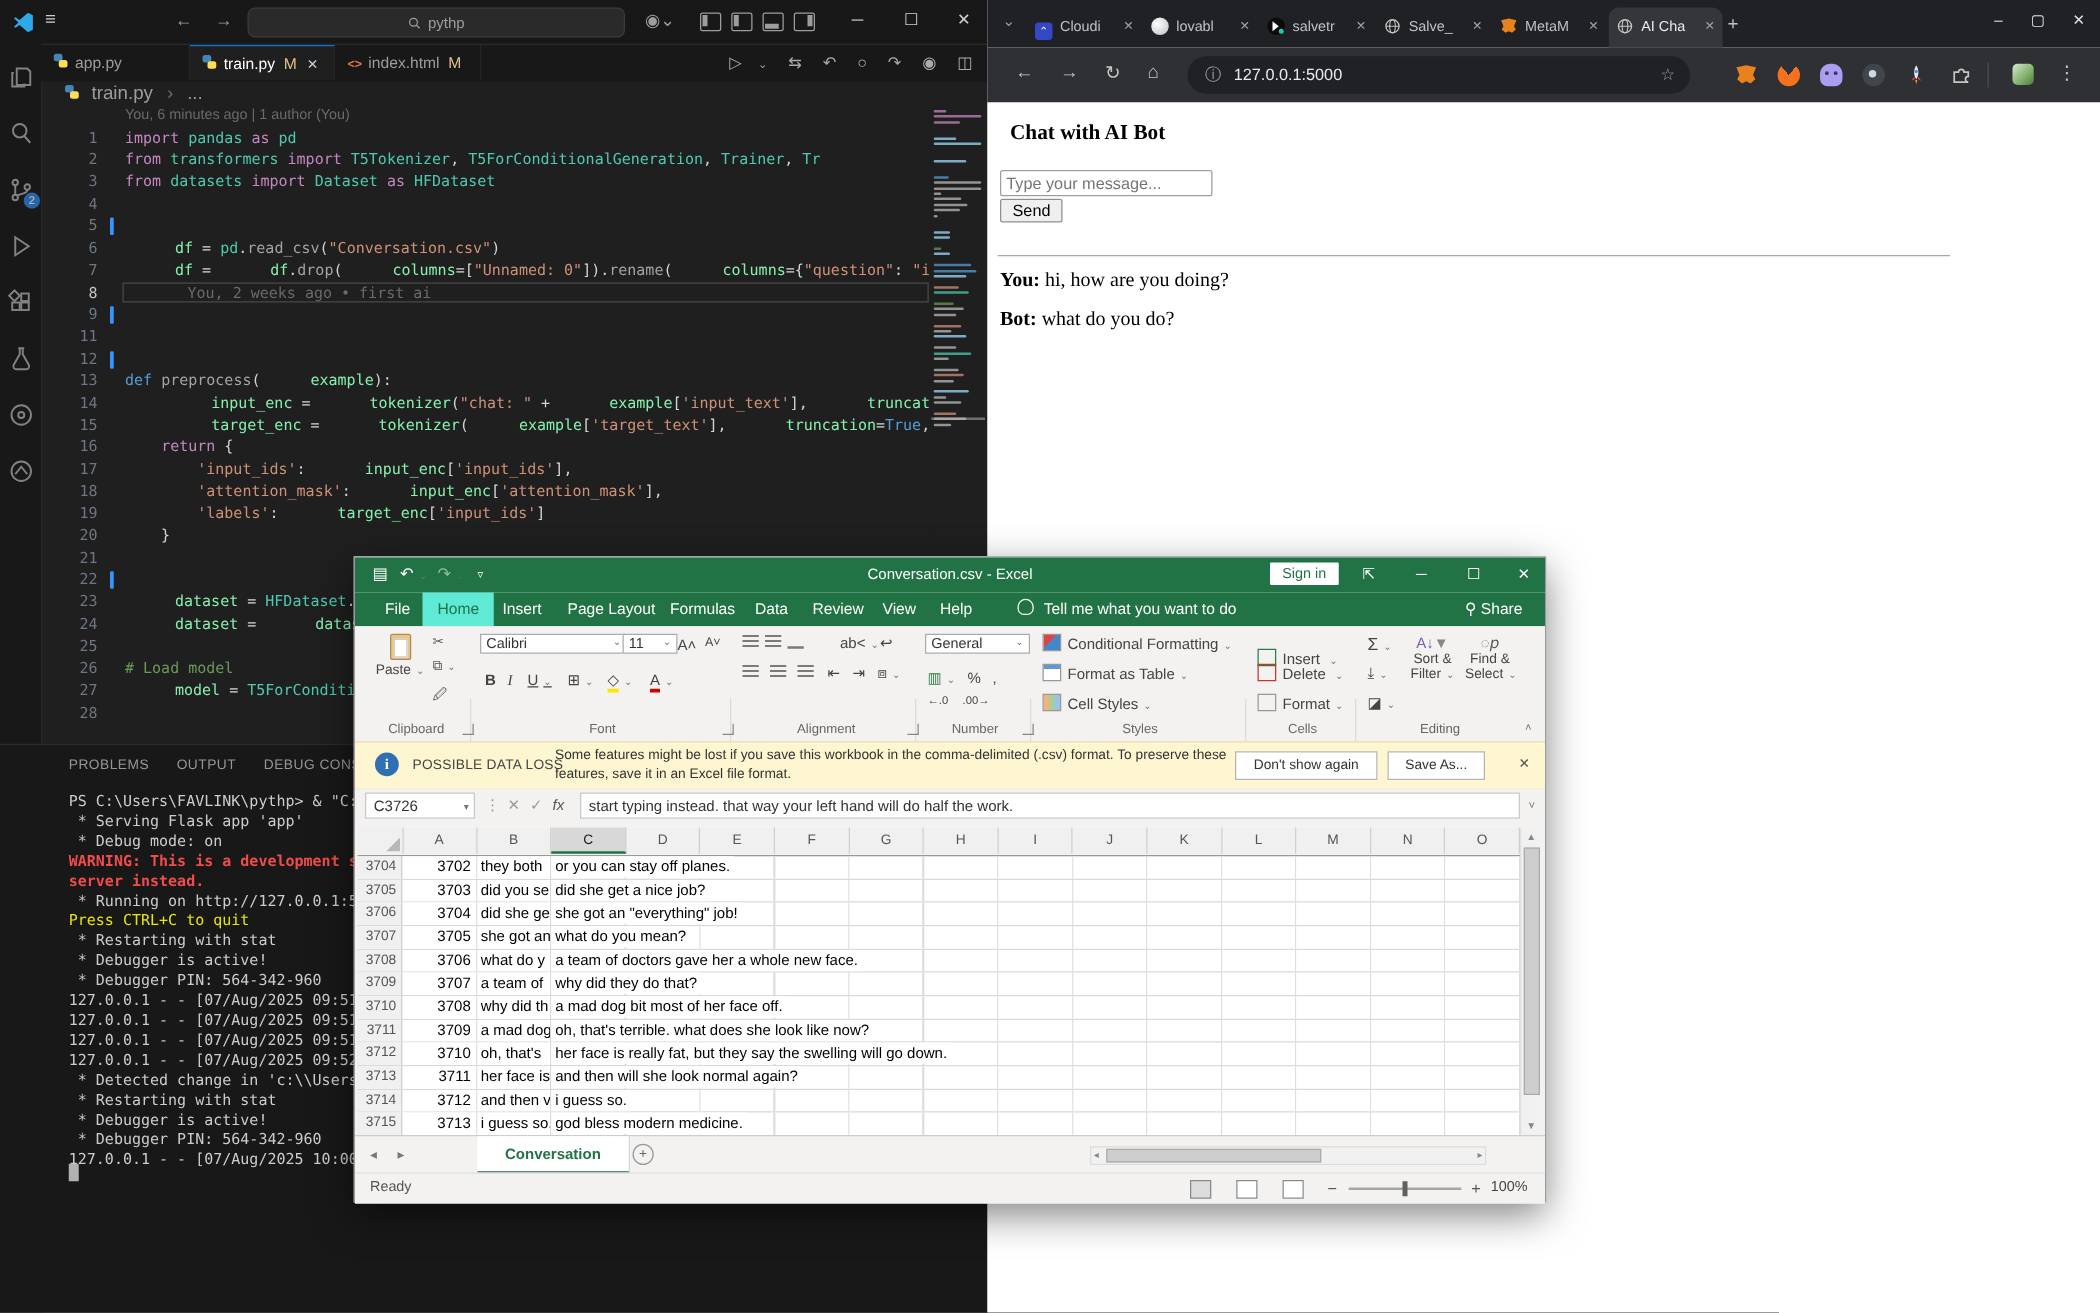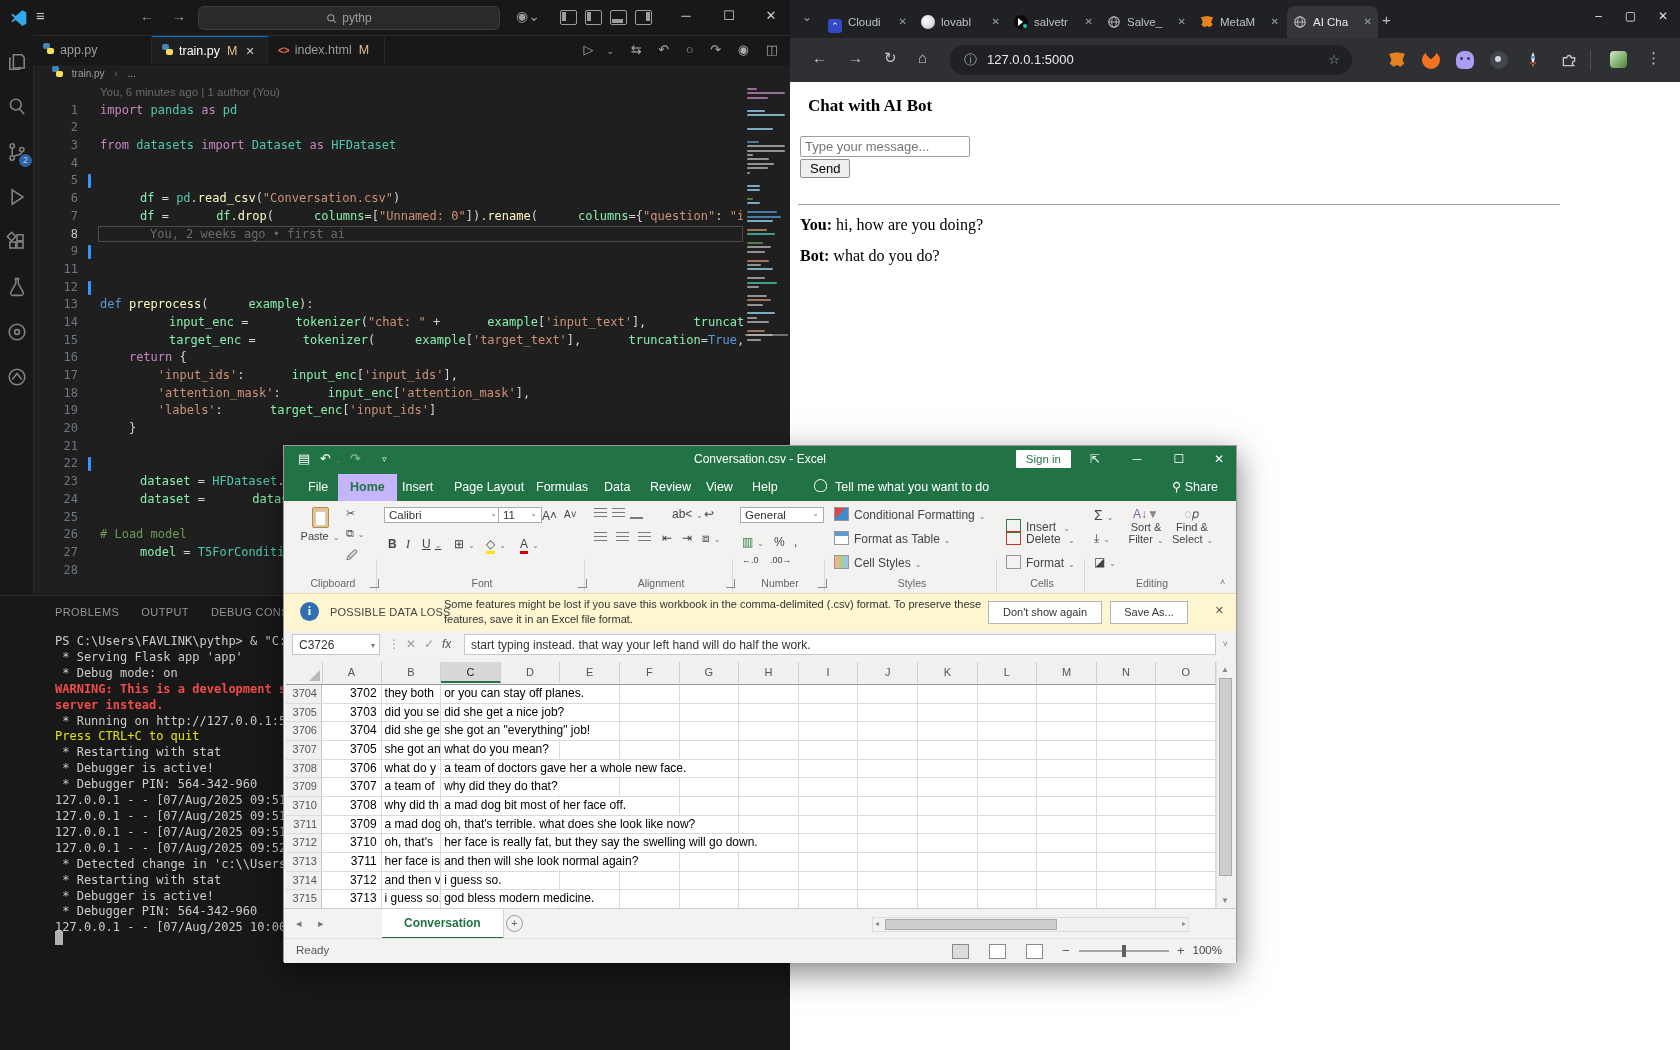--- a/index.html
+++ b/index.html
@@ -24,36 +24,36 @@
   .vs-tab.active{background:#1f1f1f;color:#ffffff;border-top:1.5px solid #0078d4;}
   .gitm{color:#e2c08d;margin-left:7px;}
   .tabx{color:#cccccc;margin-left:8px;font-size:11px;}
   .pyic{display:inline-block;width:11px;height:11px;position:relative;margin-right:6px;}
   .pyic i{position:absolute;width:7px;height:6px;border-radius:2px;}
   .pyic .b{left:0;top:0;background:#4584b6;}
   .pyic .y{right:0;bottom:0;background:#ffde57;}
   .htic{color:#e8744f;font-weight:bold;font-size:10px;margin-right:5px;}
   .ed-actions{position:absolute;right:12px;top:0;height:28px;color:#aaaaaa;font-size:13px;line-height:28px;}
   .ed-actions span{margin-left:13px;}
-  .vs-breadcrumb{position:absolute;left:52px;top:66px;color:#9d9d9d;font-size:10px;}
+  .vs-breadcrumb{position:absolute;left:52px;top:66px;color:#9d9d9d;font-size:15px;}
   .vs-breadcrumb .sep{margin:0 7px;color:#6e6e6e;}
   
   .vs-editor{position:absolute;left:0;top:84px;width:790px;height:511px;overflow:hidden;}
   .cl{position:relative;height:17.7px;}
   .ln{position:absolute;left:40px;width:38px;text-align:right;color:#6e7681;
       font:12px "DejaVu Sans Mono",monospace;line-height:17.7px;}
   .cl.active .ln{color:#c6c6c6;}
   .gitbar{position:absolute;left:88px;top:2px;width:3px;height:14px;background:#3794ff;border-radius:1px;}
   .ct{position:absolute;left:100px;width:643px;overflow:hidden;white-space:pre;
       font:12px "DejaVu Sans Mono",monospace;line-height:17.7px;}
   .cl.active .box{position:absolute;left:98px;width:645px;height:16.7px;border:1px solid #4a4a4a;box-sizing:border-box;}
   .inline-blame{position:absolute;left:150px;color:#6a6a6a;font:12px "DejaVu Sans Mono",monospace;line-height:17.7px;}
   .blame-top{position:relative;height:17.7px;color:#6a6a6a;font:11.5px "Liberation Sans",sans-serif;
       line-height:17.7px;padding-left:100px;}
-  .tk-kw{color:#c586c0;} .tk-def{color:#569cd6;} .tk-fn{color:#fef9c3;} .tk-cls{color:#4ec9b0;}
+  .tk-kw{color:#c586c0;} .tk-def{color:#569cd6;} .tk-fn{color:#a3a3a3;} .tk-cls{color:#4ec9b0;}
   .tk-var{color:#86efac;margin-left:40px;} .tk-str{color:#ce9178;} .tk-pun{color:#d4d4d4;} .tk-com{color:#6a9955;}
   .minimap{position:absolute;left:745px;top:2px;width:43px;height:500px;background:#1f1f1f;}
   .mmb{position:absolute;left:2px;height:2px;border-radius:1px;opacity:.75;}
   .mmview{position:absolute;left:0;width:43px;height:2px;background:#6e6e6e;top:248px;}
   
   .vs-panel{position:absolute;left:0;top:595px;width:790px;height:455px;background:#181818;border-top:1px solid #2b2b2b;}
   .panel-tabs{position:absolute;left:55px;top:10px;color:#969696;font-size:11px;letter-spacing:.4px;}
   .panel-tabs span{margin-right:22px;text-align:right;}
   .term{position:absolute;left:55px;top:38px;width:730px;}
   .tl{font:12px "DejaVu Sans Mono",monospace;line-height:15.9px;white-space:pre;color:#cccccc;}
@@ -116,21 +116,21 @@
   #excel{position:absolute;left:283px;top:445px;width:954px;height:517px;background:#f3f2f1;
      box-shadow:0 10px 30px rgba(0,0,0,.5);border:1px solid #9a9a9a;box-sizing:border-box;}
   .xl-title{position:absolute;left:0;top:0;width:100%;height:28px;background:#217346;color:#fff;}
   .qa{position:absolute;top:5px;color:#fff;font-size:13px;}
   .xl-title .ttl{position:absolute;left:0;width:100%;text-align:center;top:6px;font-size:12px;}
   .signin{position:absolute;right:165px;top:4px;background:#fff;color:#217346;font-size:11.5px;
      padding:3px 10px;border-radius:1px;}
   .xl-wc{position:absolute;top:6px;color:#fff;font-size:12px;width:22px;text-align:center;}
   .xl-tabs{position:absolute;left:0;top:28px;width:100%;height:27px;background:#217346;}
   .xl-rtab{position:absolute;top:0;height:27px;line-height:27px;color:#fff;font-size:12.5px;padding:0 12px;}
-  .xl-rtab.active{background:#c4b5fd;color:#217346;font-weight:bold;}
+  .xl-rtab.active{background:#5eead4;color:#217346;font-weight:normal;}
   .tellme{position:absolute;left:530px;top:0;color:#fff;font-size:12.5px;line-height:27px;}
   .bulb{display:inline-block;width:11px;height:11px;border:1.4px solid #fff;border-radius:50% 50% 40% 40%;
      margin-right:8px;vertical-align:-1px;}
   .xl-share{position:absolute;right:18px;top:0;color:#fff;font-size:12.5px;line-height:27px;}
   .xl-ribbon{position:absolute;left:0;top:55px;width:100%;height:74px;background:#f3f2f1;font-size:11px;color:#444;}
   .grp-sep{position:absolute;top:3px;width:1px;height:86px;background:#dcdad8;}
   .xl-labels{position:absolute;left:0;top:129px;width:100%;height:18px;font-size:10.5px;color:#666;}
   .xl-labels span{position:absolute;text-align:center;}
   .dlg{position:absolute;top:4px;width:8px;height:8px;border-right:1px solid #888;border-bottom:1px solid #888;}
   .bigbtn{position:absolute;text-align:center;color:#444;}
@@ -318,20 +318,21 @@
 
     <div class="vs-editor">
       <div class="blame-top">You, 6 minutes ago | 1 author (You)</div>
       <div id="codelines">
           <div class="cl">
             <span class="ln">1</span>
             <span class="ct"><span class="tk-kw">import </span><span class="tk-cls">pandas </span><span class="tk-kw">as </span><span class="tk-cls">pd</span></span>
           </div>
           <div class="cl">
             <span class="ln">2</span>
+            <span class="ct"><span class="tk-kw">from </span><span class="tk-cls">transformers </span><span class="tk-kw">import </span><span class="tk-cls">T5Tokenizer</span><span class="tk-pun">, </span><span class="tk-cls">T5ForConditionalGeneration</span><span class="tk-pun">, </span><span class="tk-cls">Trainer</span><span class="tk-pun">, </span><span class="tk-cls">Tr</span></span>
           </div>
           <div class="cl">
             <span class="ln">3</span>
             <span class="ct"><span class="tk-kw">from </span><span class="tk-cls">datasets </span><span class="tk-kw">import </span><span class="tk-cls">Dataset </span><span class="tk-kw">as </span><span class="tk-cls">HFDataset</span></span>
           </div>
           <div class="cl">
             <span class="ln">4</span>
             <span class="ct"></span>
           </div>
           <div class="cl">

